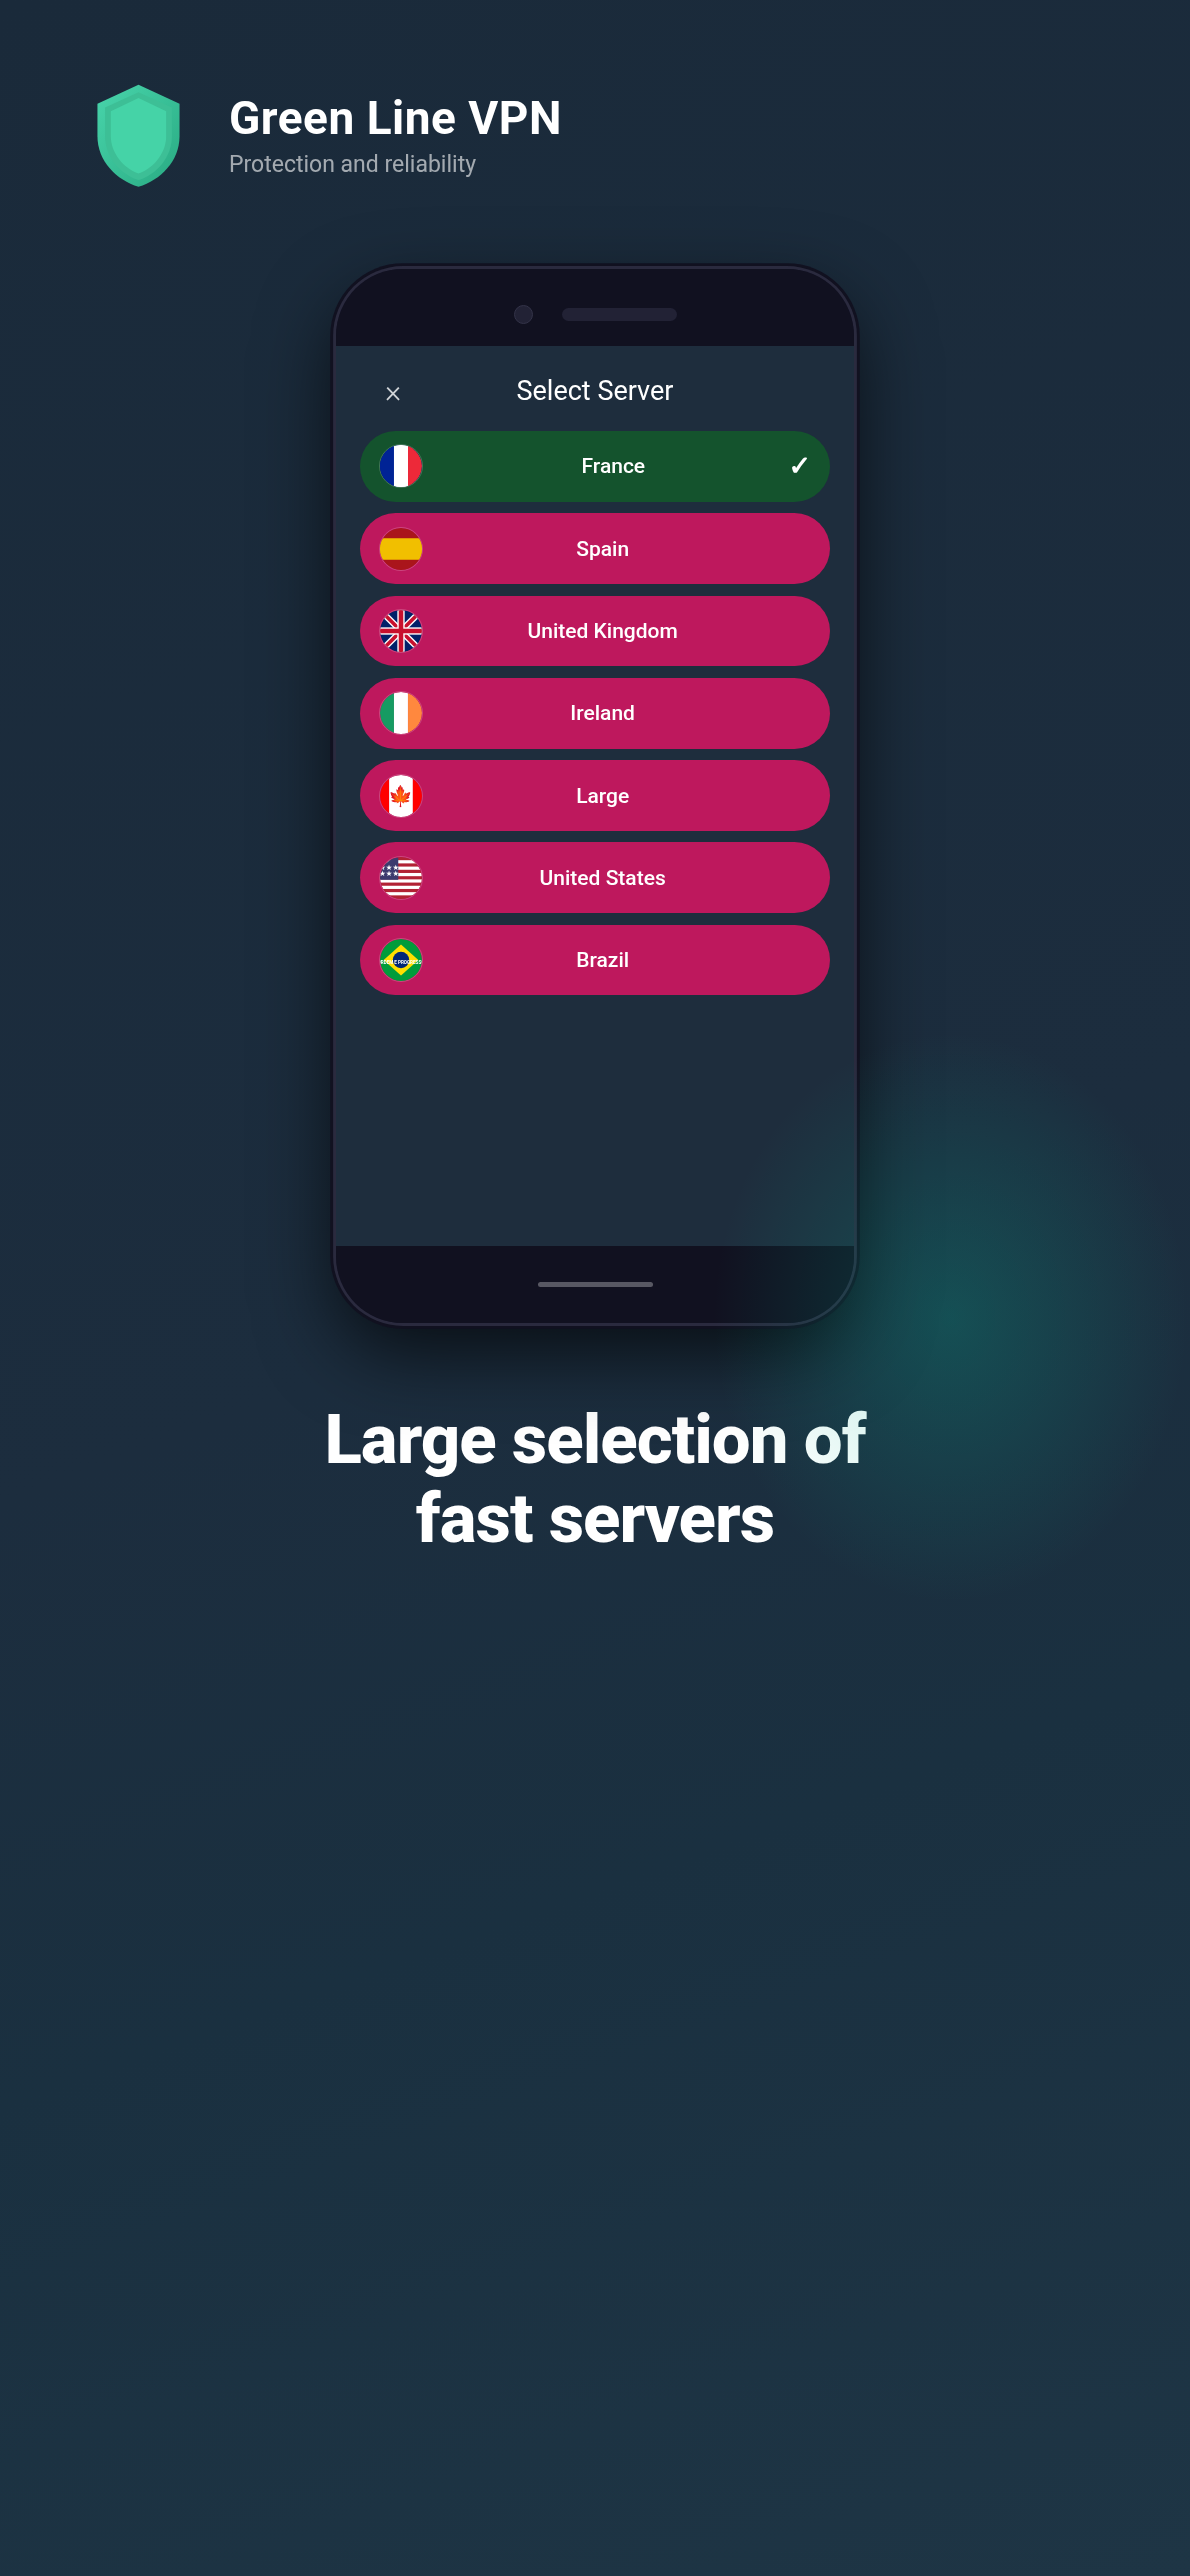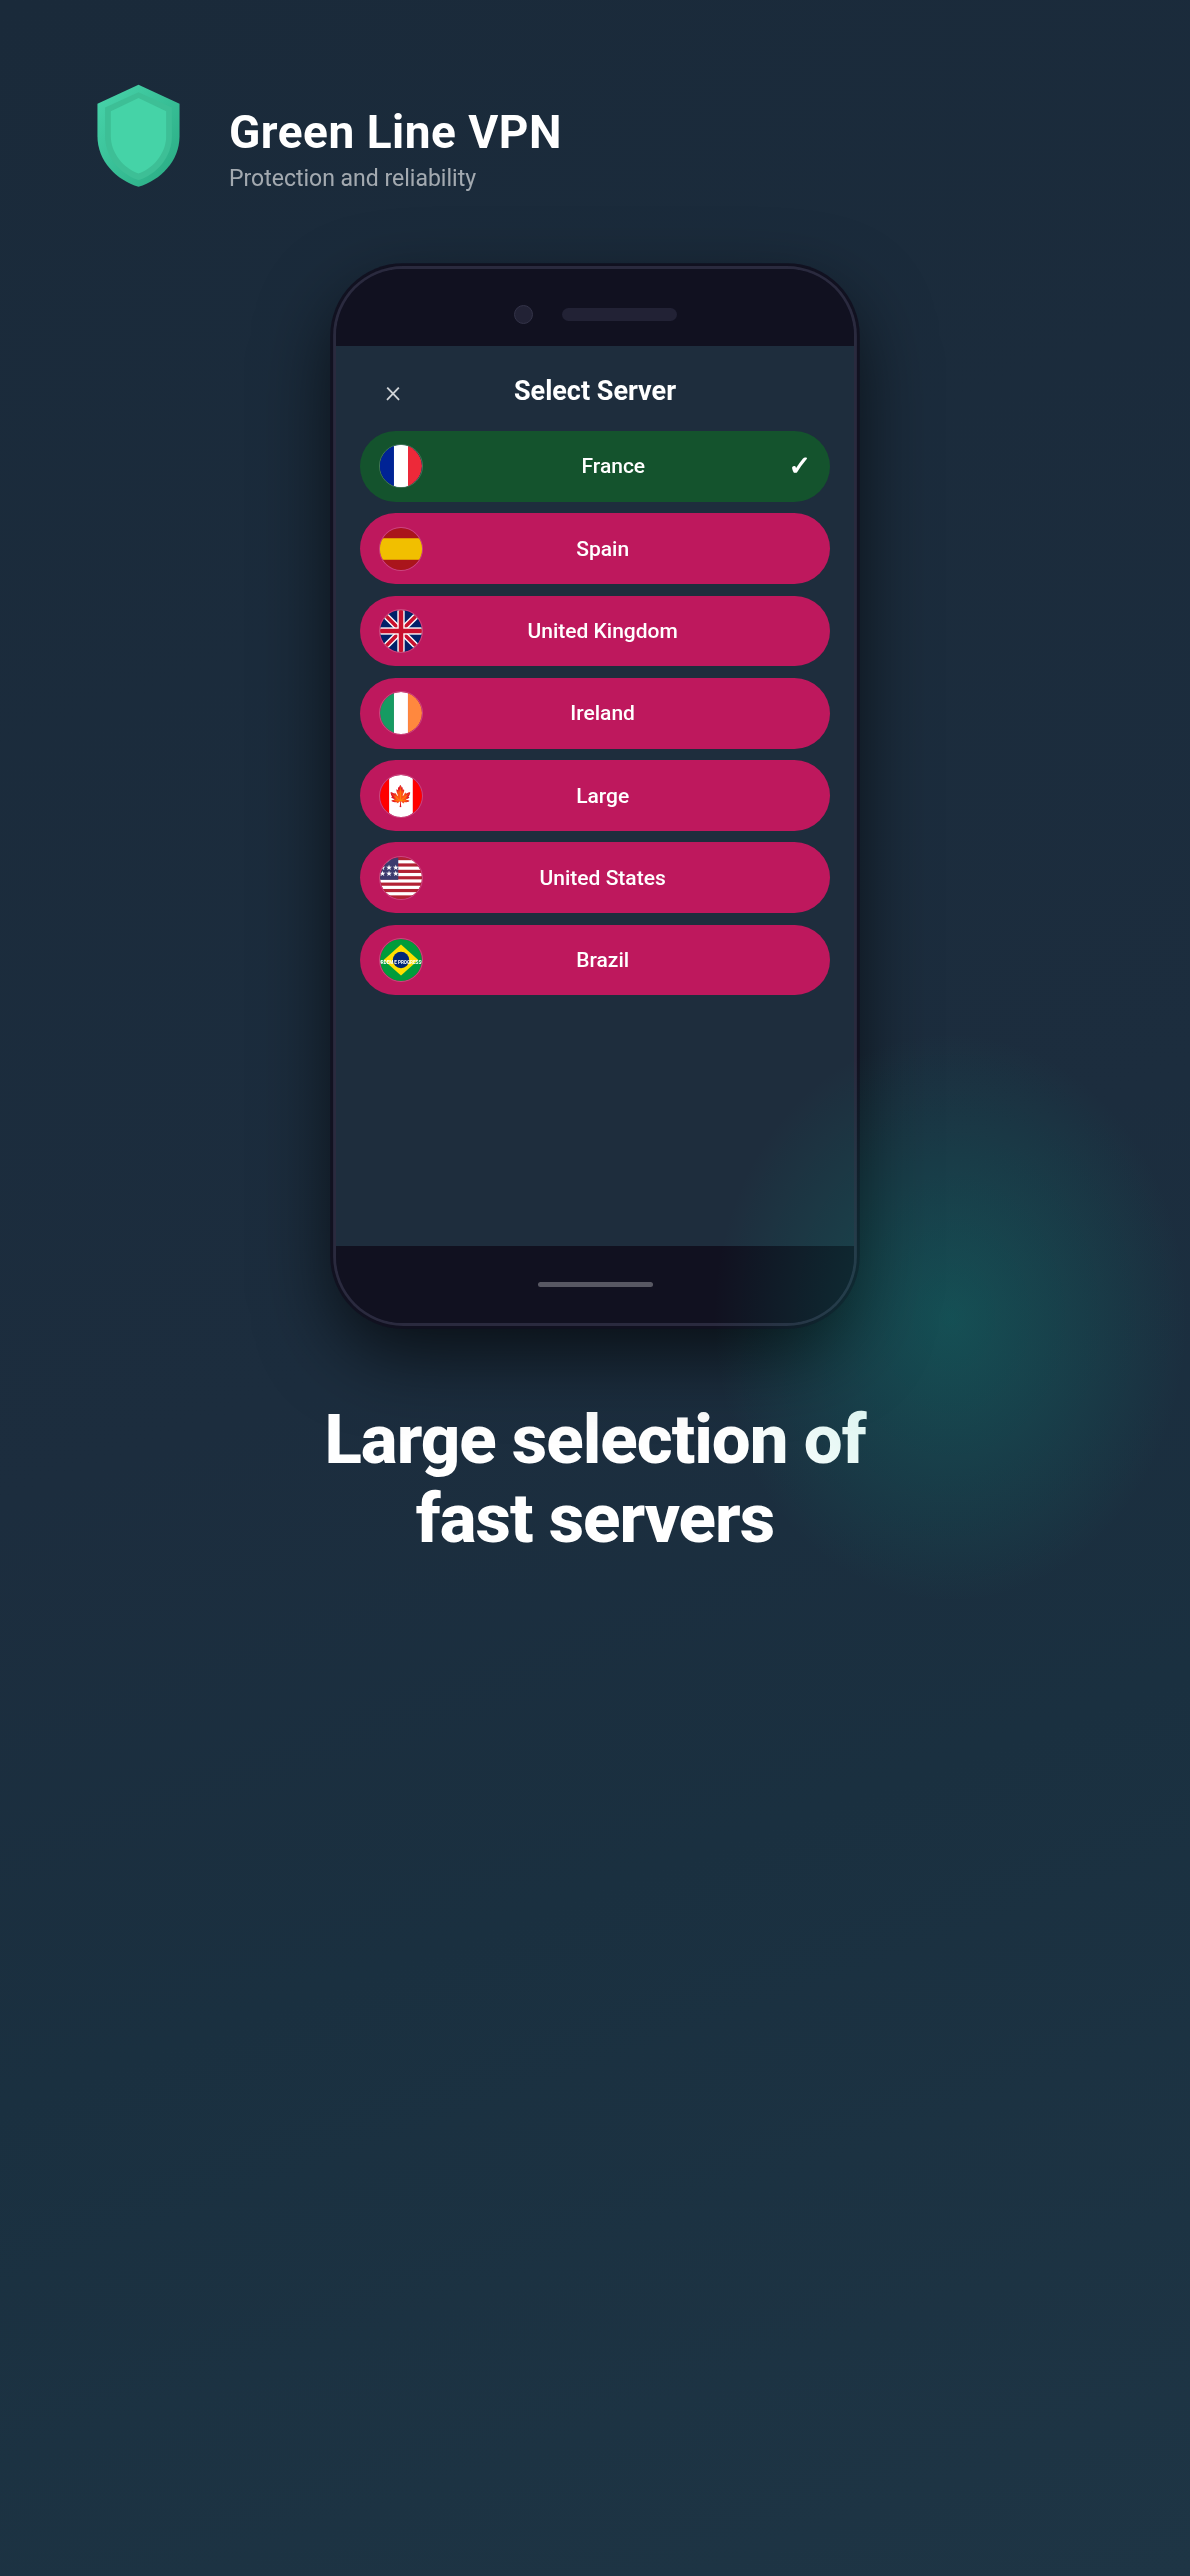--- a/index.html
+++ b/index.html
@@ -21,21 +21,21 @@
       top: 40%;
       width: 479px;
       height: 575px;
       background: radial-gradient(ellipse, rgba(0,180,150,0.25) 0%, transparent 70%);
       pointer-events: none;
     }
 
     
     .header {
       display: flex;
-      align-items: flex-end;
+      align-items: center;
       padding: 77px 86px 58px 86px;
     }
 
     .shield-icon {
       width: 105px;
       height: 115px;
       margin-right: 38px;
       flex-shrink: 0;
     }
 
@@ -129,21 +129,21 @@
     .close-x {
       color: rgba(255,255,255,0.8);
       font-size: 31px;
       font-weight: 300;
       line-height: 1;
     }
 
     .screen-title {
       color: #ffffff;
       font-size: 27px;
-      font-weight: 700;
+      font-weight: 400;
     }
 
     
     .server-list {
       display: flex;
       flex-direction: column;
       gap: 11.5px;
       padding: 0 4.8px;
     }
 

